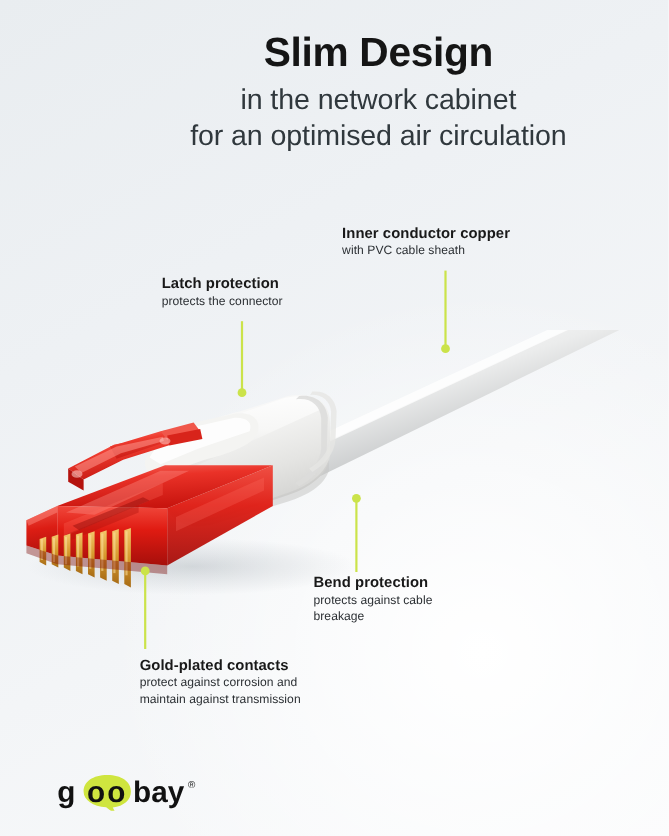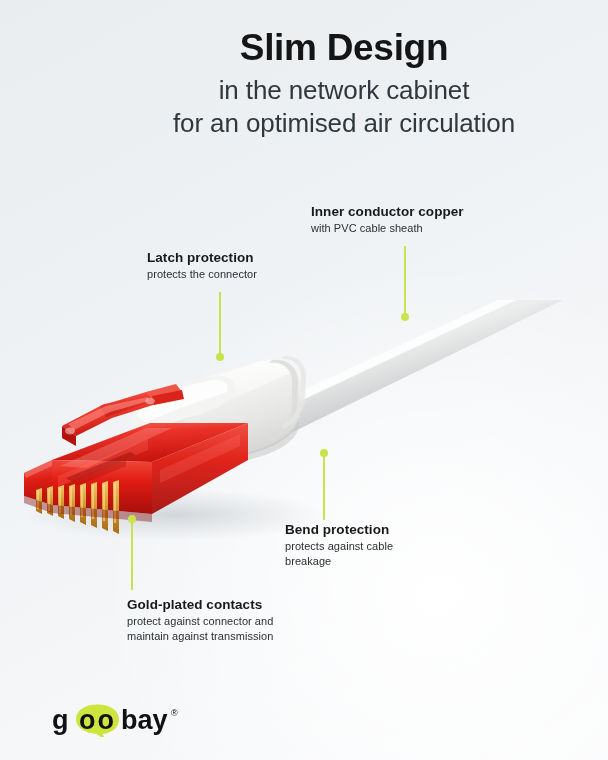--- a/index.html
+++ b/index.html
@@ -342,21 +342,21 @@
     <div class="c-title">Bend protection</div>
     <div class="c-sub">
       <span>protects against cable</span>
       <span>breakage</span>
     </div>
   </div>
 
   <div class="callout" id="callout-gold">
     <div class="c-title">Gold-plated contacts</div>
     <div class="c-sub">
-      <span>protect against connector and</span>
+      <span>protect against corrosion and</span>
       <span>maintain against transmission</span>
     </div>
   </div>
 
   <div id="logo">
     <svg width="170" height="34" viewBox="0 0 170 34" xmlns="http://www.w3.org/2000/svg">
 
       <g>
         <path d="M24 16.5
                  C24 7.6, 32.4 1.5, 45.5 1.5

